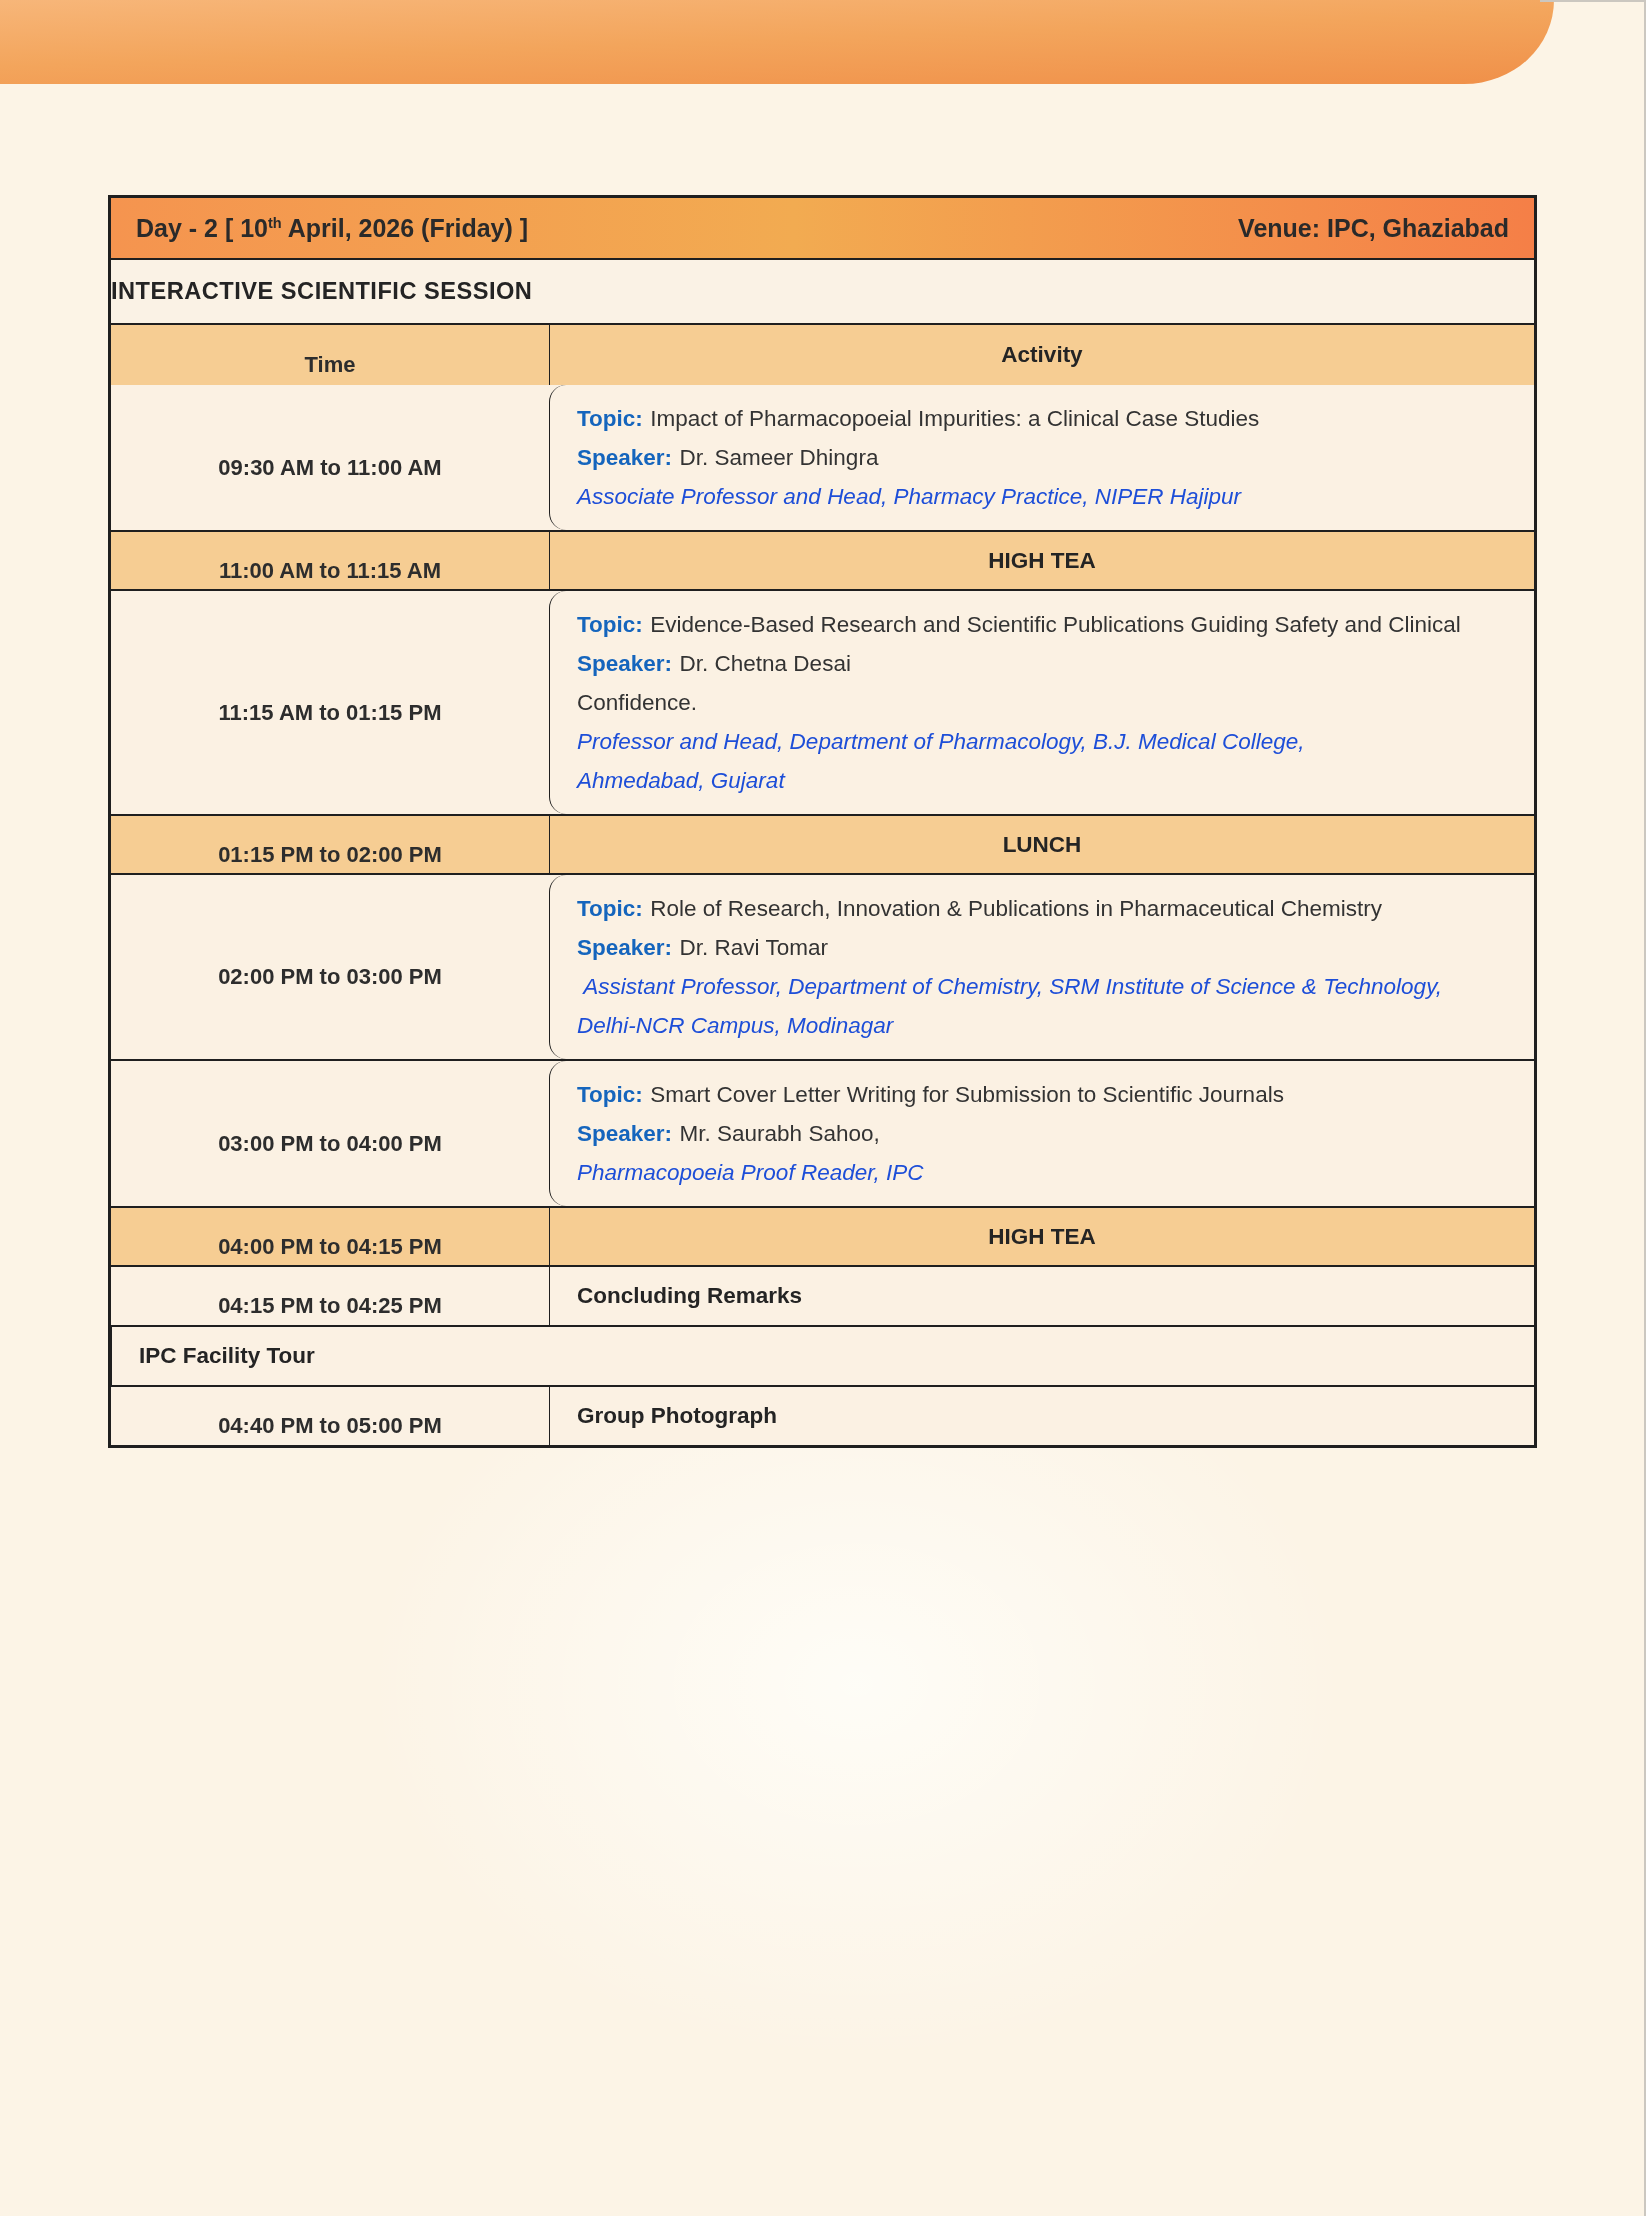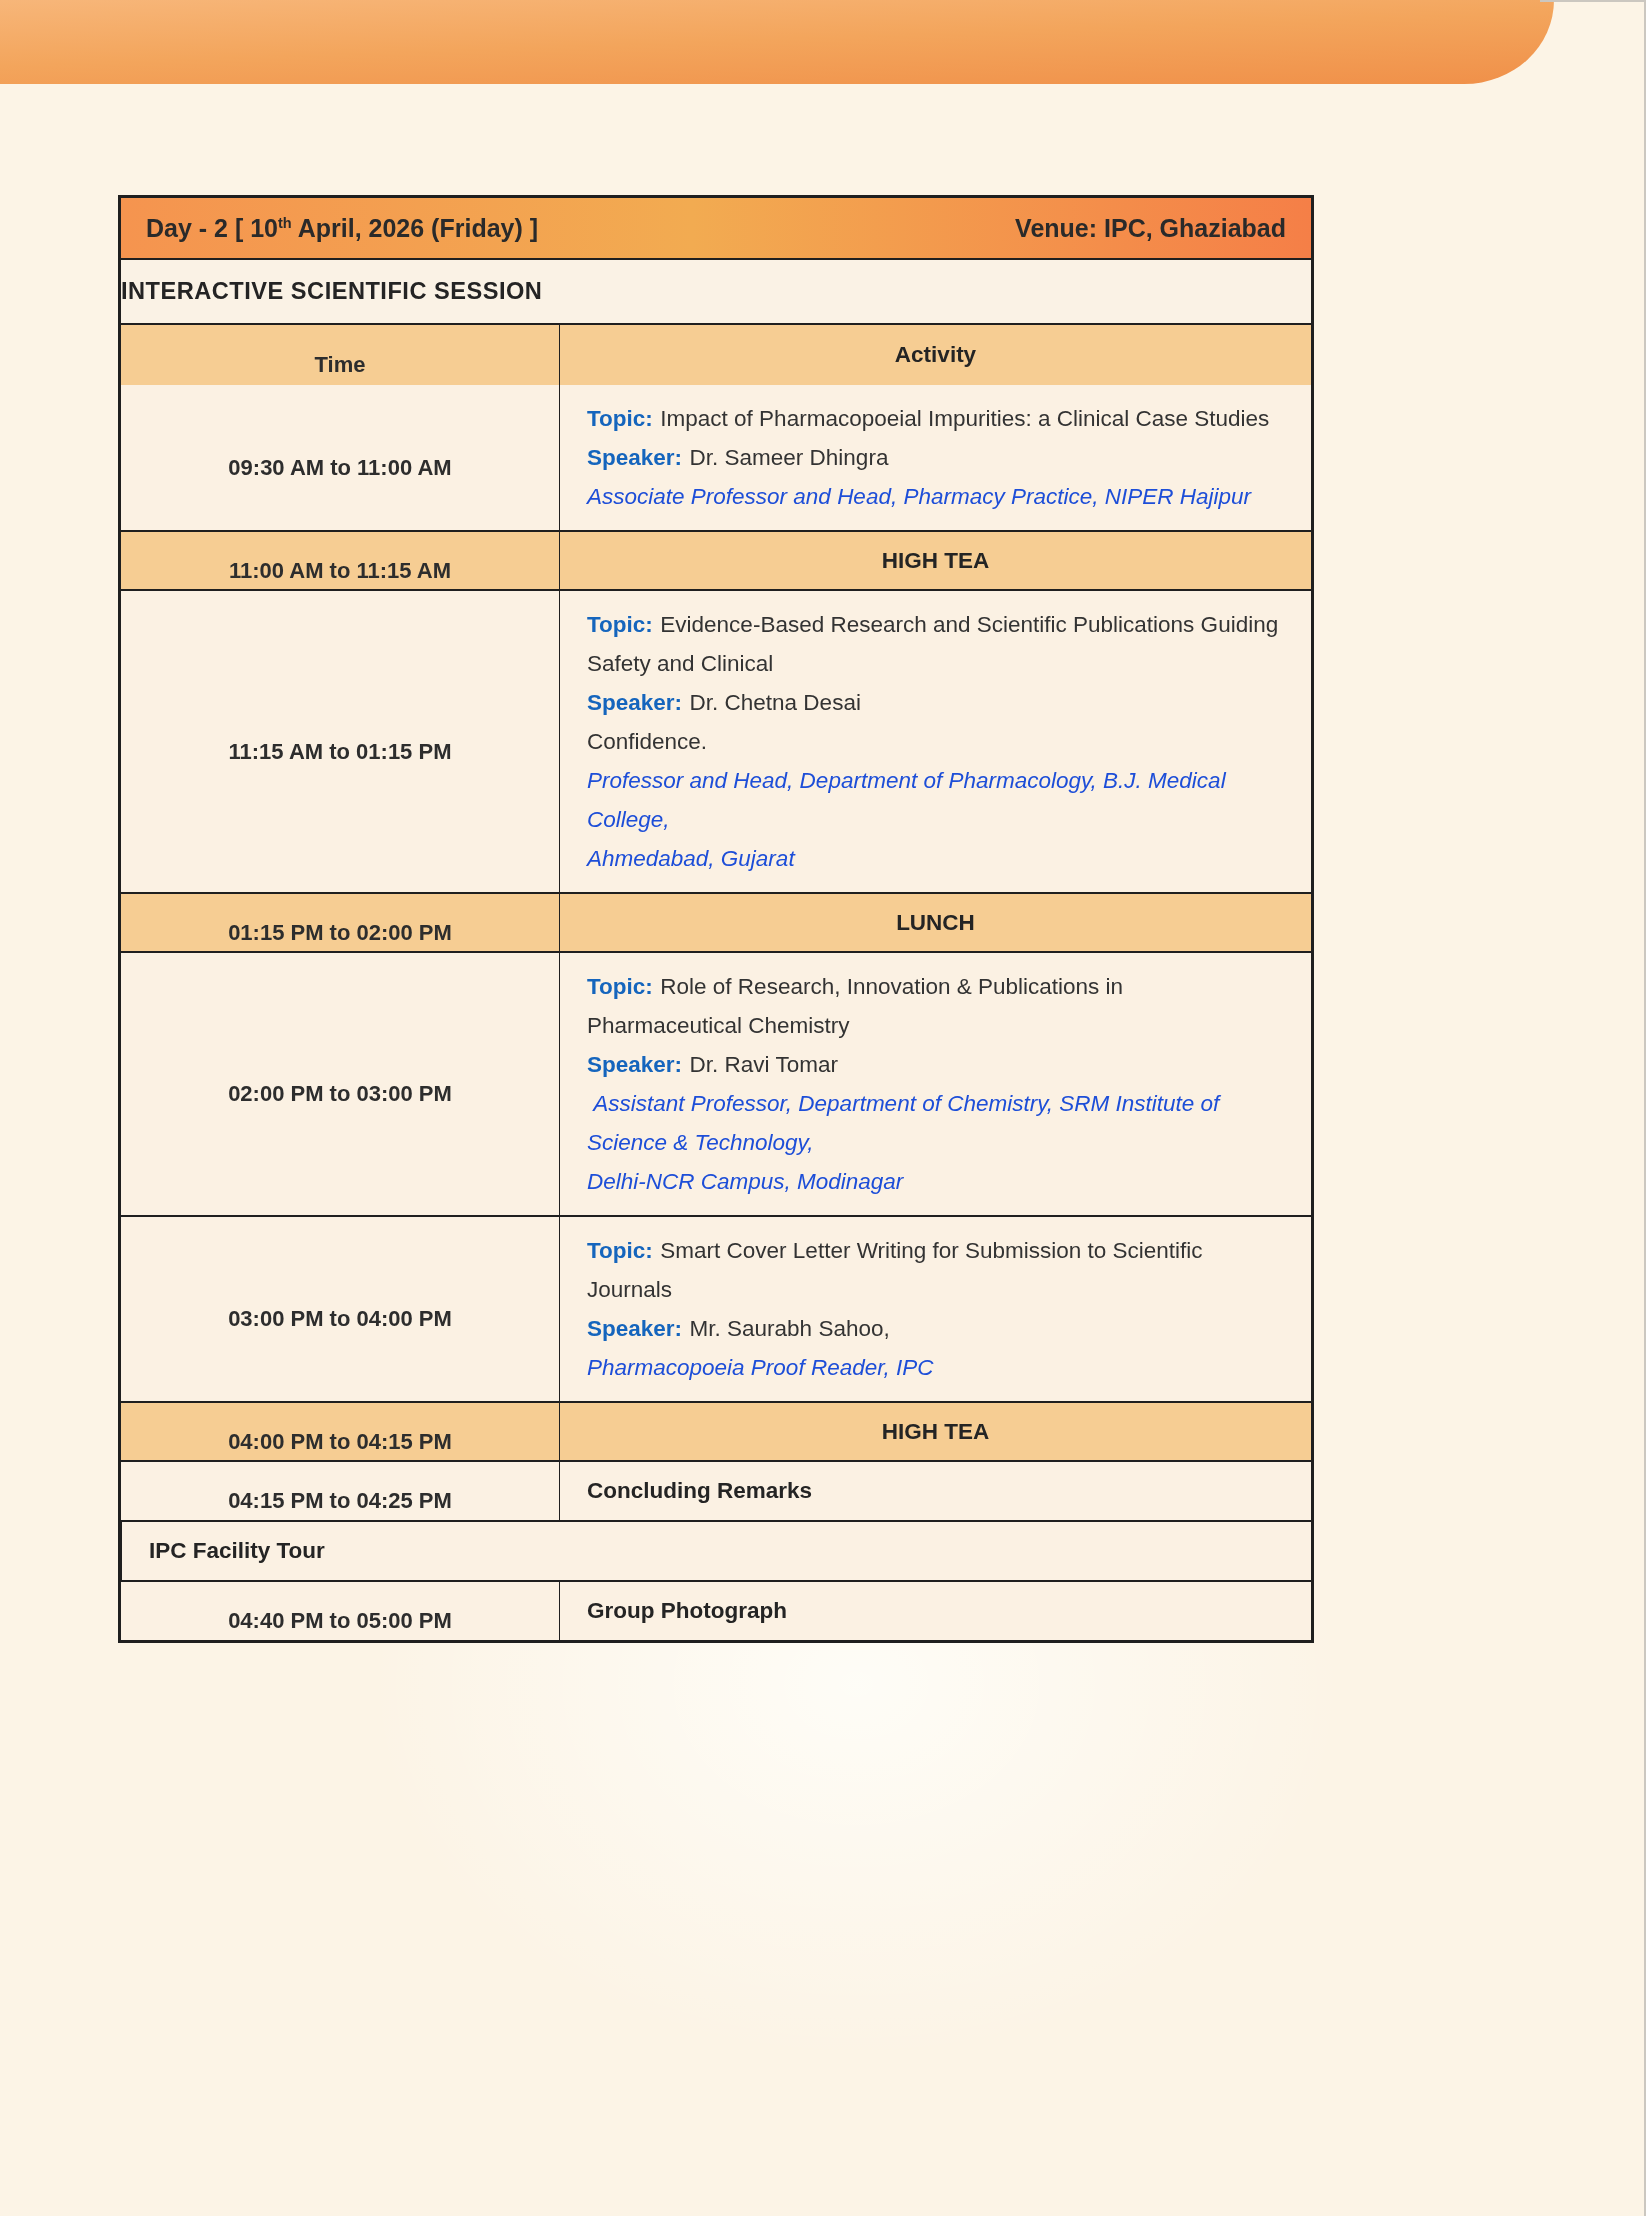--- a/index.html
+++ b/index.html
@@ -19,21 +19,21 @@
 
   
   .top-banner {
     position:absolute; left:0; top:0; width:1554px; height:84px;
     background:linear-gradient(178deg, #F7B679 0%, #F3A55C 48%, #F09049 100%);
     border-bottom-right-radius:94px 88px;
   }
 
   
   .schedule {
-    position:absolute; left:118px; top:195px; width:1196px;
+    position:absolute; left:108px; top:195px; width:1429px;
     border:3.2px solid #1F1F1F; background:#FBF1E3;
   }
   .row { display:flex; border-top:2.7px solid #1F1F1F; }
   .row:first-child { border-top:none; }
 
   .row.daybar {
     height:60px; align-items:center; justify-content:space-between;
     padding:0 25px;
     background:linear-gradient(90deg, #F5944F 0%, #F2AB51 48%, #F57F47 100%);
     font-size:25px; font-weight:bold; color:#2A2A2A;
@@ -61,21 +61,21 @@
     align-items:center; justify-content:center;
     font-weight:bold; font-size:22.5px; color:#242424;
   }
 
   .simple .cell.activity {
     align-items:center; justify-content:flex-start;
     padding:16px 27px; font-weight:bold; font-size:22.5px; color:#242424;
   }
 
   .session .cell.activity {
-    display:block; padding:14px 27px; font-size:22.5px; color:#333333;
+    display:block; padding:14px 27px; font-size:22.5px; color:#333333;border-radius:17px;
   }
   .session .line { line-height:39px; white-space:pre-wrap; }
   .lbl { color:#1565BD; font-weight:bold; margin-right:7.5px; }
   .line.aff { font-style:italic; color:#1d4ed8; }
 </style>
 </head>
 <body>
 
 <div id="page">
 

